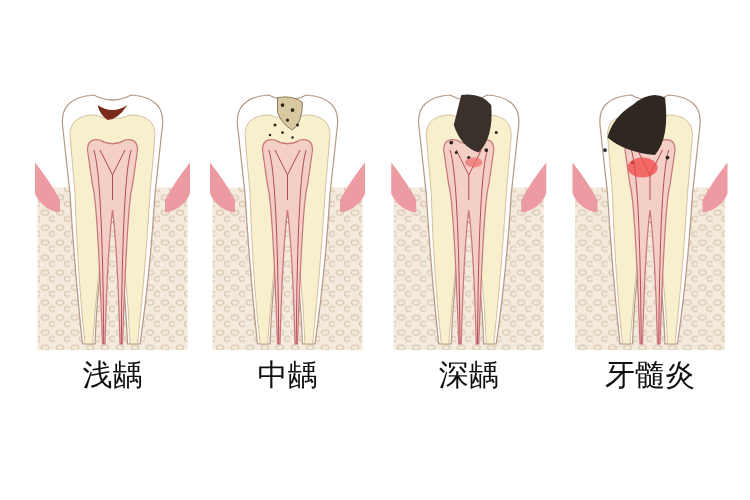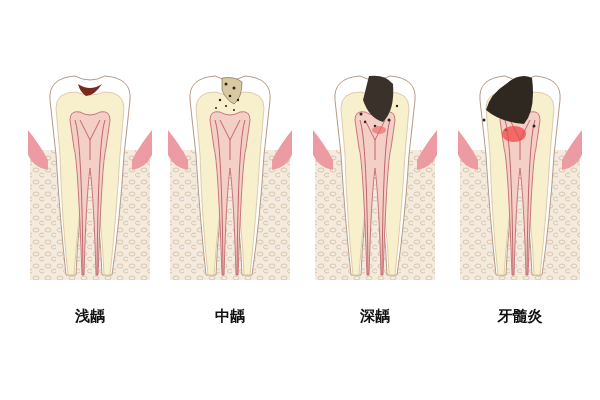--- a/index.html
+++ b/index.html
@@ -1,19 +1,19 @@
 <!DOCTYPE html>
 <html><head>
 <meta charset="utf-8">
 <style>
   html,body{margin:0;padding:0;background:#fff;}
   body{width:600px;height:400px;position:relative;overflow:hidden;font-family:"DejaVu Sans",sans-serif;}
   .panel{position:absolute;top:70px;width:140px;height:210px;}
   .panel svg{width:140px;height:210px;display:block;}
-  .label{position:absolute;top:307px;font-size:15px;font-weight:bold;color:#111;text-align:center;width:120px;letter-spacing:0px;}
+  .label{position:absolute;top:284px;font-size:24px;font-weight:normal;color:#111;text-align:center;width:120px;letter-spacing:0px;}
 </style>
 </head>
 <body>
 
 <svg width="0" height="0" style="position:absolute">
   <defs>
     <pattern id="bone" width="12" height="12" patternUnits="userSpaceOnUse">
       <rect width="12" height="12" fill="#f4ebde"></rect>
       <ellipse cx="4" cy="4" rx="3" ry="2" fill="none" stroke="#d9c6ae" stroke-width="1"></ellipse>
       <ellipse cx="10" cy="9" rx="2.5" ry="2" fill="none" stroke="#d9c6ae" stroke-width="1"></ellipse>

